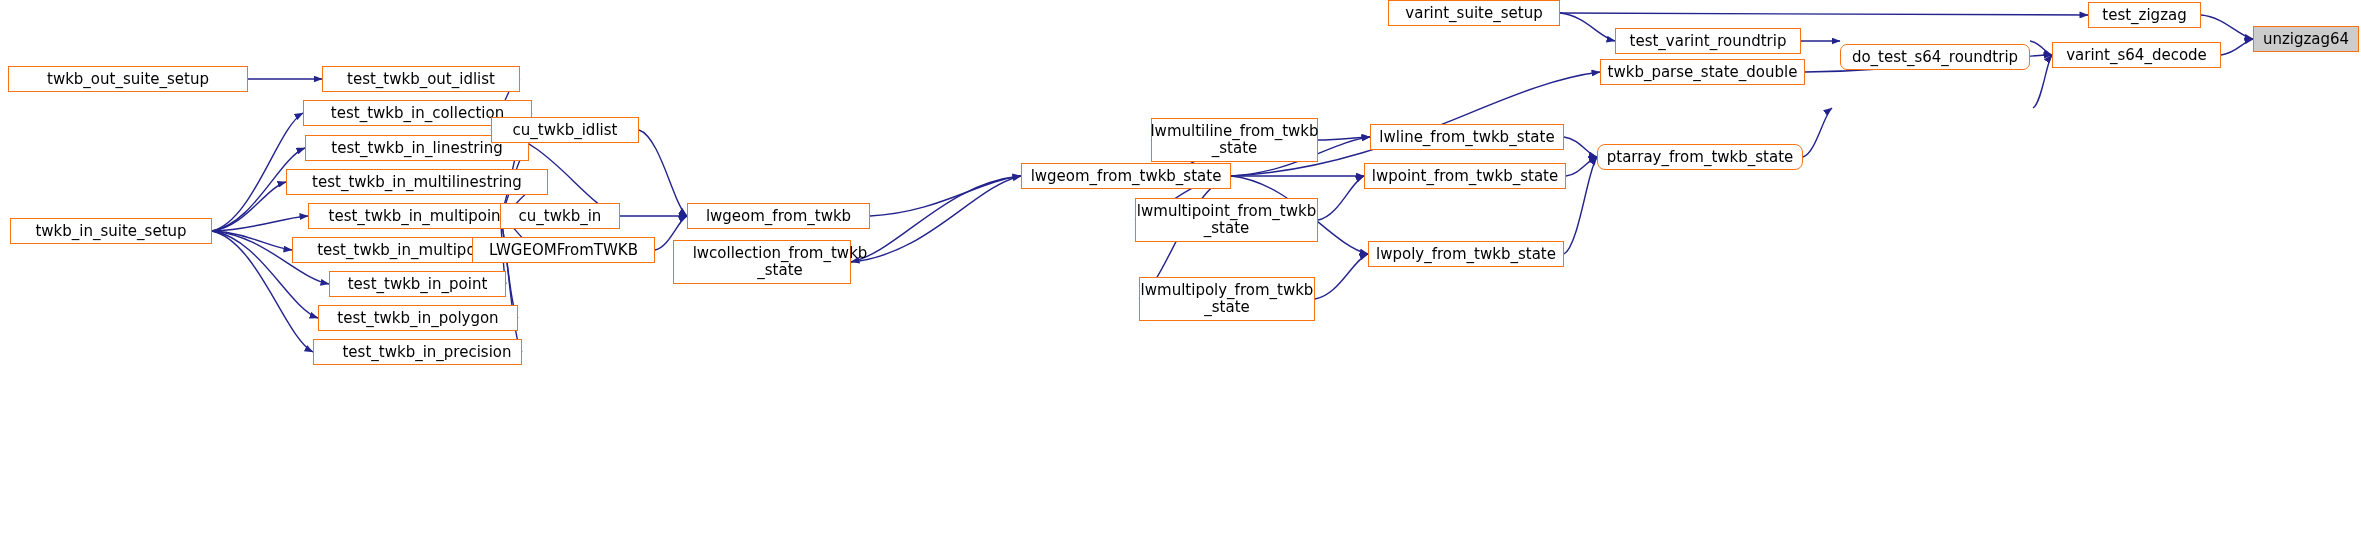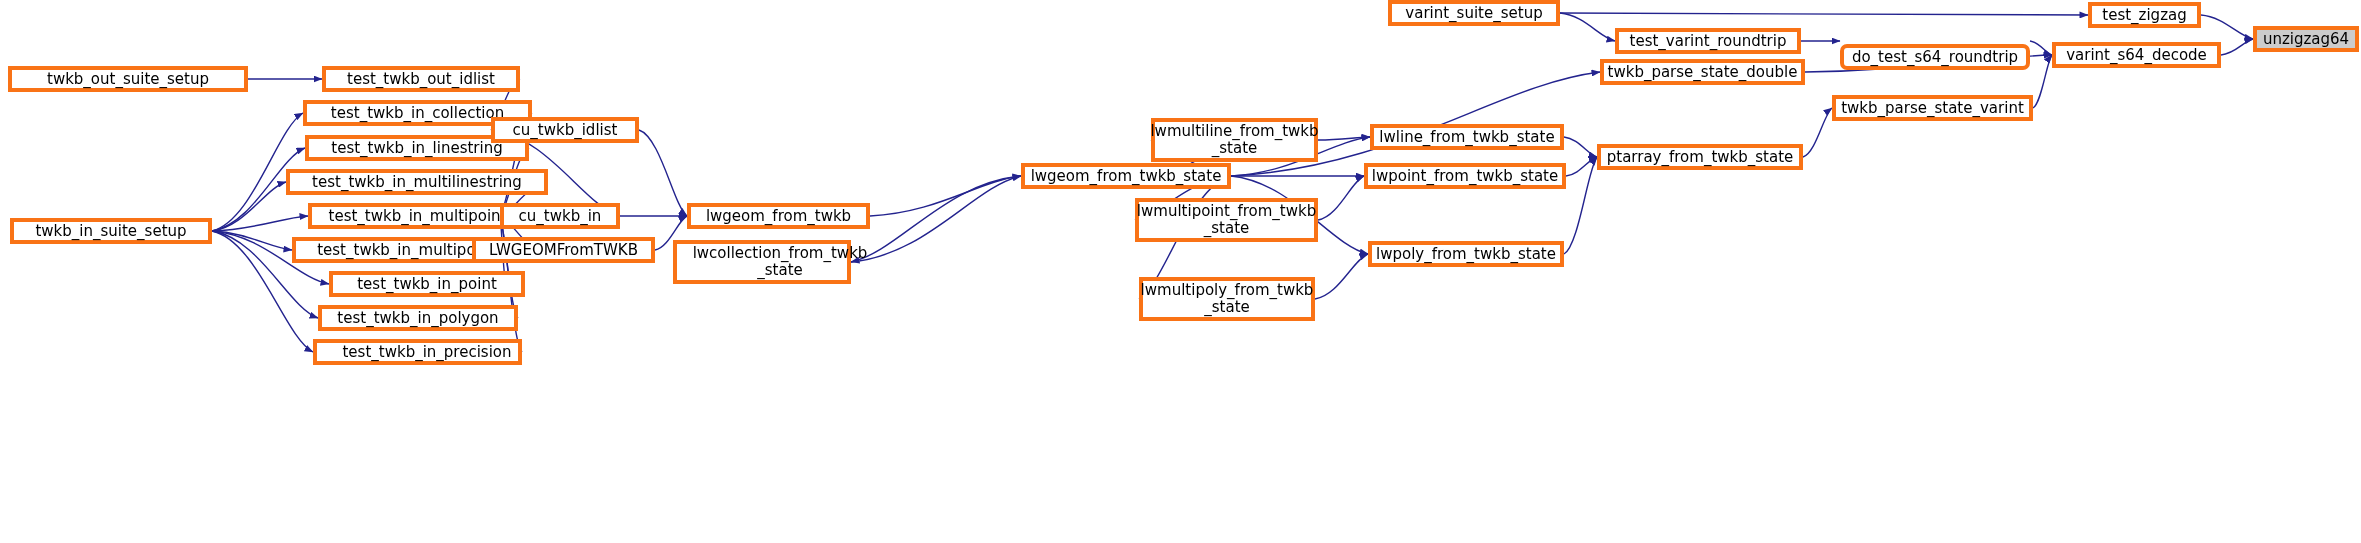--- a/index.html
+++ b/index.html
@@ -19,21 +19,21 @@
     position: absolute;
     left: 0;
     top: 0;
     width: 2361px;
     height: 543px;
     pointer-events: none;
   }
   .node {
     position: absolute;
     box-sizing: border-box;
-    border: 4px solid #f97316;
+    border: 1px solid #f97316;
     background: #ffffff;
     color: #000000;
     display: flex;
     align-items: center;
     justify-content: center;
     text-align: center;
     font-size: 15px;
     line-height: 17px;
     white-space: pre;
     letter-spacing: 0px;
@@ -106,41 +106,40 @@
       <path d="M2221,55 C2235.4,53.68 2244.04,40.936 2253,39" fill="none" stroke="#23238e" stroke-width="1.4" marker-end="url(#ah)"></path>
     </svg>
 <div class="node" style="left: 8px; top: 66px; width: 240px; height: 26px;"><span class="lbl">twkb_out_suite_setup</span></div>
     <div class="node" style="left: 322px; top: 66px; width: 198px; height: 26px;"><span class="lbl">test_twkb_out_idlist</span></div>
     <div class="node" style="left: 303px; top: 100px; width: 229px; height: 26px;"><span class="lbl">test_twkb_in_collection</span></div>
     <div class="node" style="left: 305px; top: 135px; width: 224px; height: 26px;"><span class="lbl">test_twkb_in_linestring</span></div>
     <div class="node" style="left: 286px; top: 169px; width: 262px; height: 26px;"><span class="lbl">test_twkb_in_multilinestring</span></div>
     <div class="node" style="left: 308px; top: 203px; width: 219px; height: 26px;"><span class="lbl">test_twkb_in_multipoint</span></div>
     <div class="node" style="left: 10px; top: 218px; width: 202px; height: 26px;"><span class="lbl">twkb_in_suite_setup</span></div>
     <div class="node" style="left: 292px; top: 237px; width: 250px; height: 26px;"><span class="lbl">test_twkb_in_multipolygon</span></div>
-    <div class="node" style="left: 329px; top: 271px; width: 196px; height: 26px;"><span class="lbl">test_twkb_in_point</span></div>
+    <div class="node" style="left: 329px; top: 271px; width: 177px; height: 26px;"><span class="lbl">test_twkb_in_point</span></div>
     <div class="node" style="left: 318px; top: 305px; width: 200px; height: 26px;"><span class="lbl">test_twkb_in_polygon</span></div>
     <div class="node" style="left: 313px; top: 339px; width: 209px; height: 26px; padding-left: 19px;"><span class="lbl">test_twkb_in_precision</span></div>
     <div class="node" style="left: 491px; top: 117px; width: 148px; height: 26px;"><span class="lbl">cu_twkb_idlist</span></div>
     <div class="node" style="left: 500px; top: 203px; width: 120px; height: 26px;"><span class="lbl">cu_twkb_in</span></div>
     <div class="node" style="left: 472px; top: 237px; width: 183px; height: 26px;"><span class="lbl">LWGEOMFromTWKB</span></div>
     <div class="node" style="left: 673px; top: 240px; width: 178px; height: 44px; padding-left: 36px;"><span class="lbl">lwcollection_from_twkb
 _state</span></div>
     <div class="node" style="left: 687px; top: 203px; width: 183px; height: 26px;"><span class="lbl">lwgeom_from_twkb</span></div>
     <div class="node" style="left: 1021px; top: 163px; width: 210px; height: 26px;"><span class="lbl">lwgeom_from_twkb_state</span></div>
     <div class="node" style="left: 1151px; top: 118px; width: 167px; height: 44px;"><span class="lbl">lwmultiline_from_twkb
 _state</span></div>
     <div class="node" style="left: 1370px; top: 124px; width: 194px; height: 26px;"><span class="lbl">lwline_from_twkb_state</span></div>
     <div class="node" style="left: 1364px; top: 163px; width: 202px; height: 26px;"><span class="lbl">lwpoint_from_twkb_state</span></div>
-    <div class="node" style="left: 1597px; top: 144px; width: 206px; height: 26px;"><span class="lbl">ptarray_from_twkb_state</span></div>
+    <div class="node" style="left: 1597px; top: 144px; width: 206px; height: 26px; border-radius: 8px;"><span class="lbl">ptarray_from_twkb_state</span></div>
     <div class="node" style="left: 1135px; top: 198px; width: 183px; height: 44px;"><span class="lbl">lwmultipoint_from_twkb
 _state</span></div>
     <div class="node" style="left: 1368px; top: 241px; width: 196px; height: 26px;"><span class="lbl">lwpoly_from_twkb_state</span></div>
     <div class="node" style="left: 1139px; top: 277px; width: 176px; height: 44px;"><span class="lbl">lwmultipoly_from_twkb
 _state</span></div>
-    <div class="node" style="left: 1832px; top: 95px; width: 201px; height: 26px;"><span class="lbl">twkb_parse_state_varint</span></div>
     <div class="node" style="left: 1600px; top: 59px; width: 205px; height: 26px;"><span class="lbl">twkb_parse_state_double</span></div>
     <div class="node" style="left: 1388px; top: 0px; width: 172px; height: 26px;"><span class="lbl">varint_suite_setup</span></div>
     <div class="node" style="left: 1615px; top: 28px; width: 186px; height: 26px;"><span class="lbl">test_varint_roundtrip</span></div>
     <div class="node" style="left: 1840px; top: 44px; width: 190px; height: 26px; border-radius: 7px;"><span class="lbl">do_test_s64_roundtrip</span></div>
     <div class="node" style="left: 2052px; top: 42px; width: 169px; height: 26px;"><span class="lbl">varint_s64_decode</span></div>
     <div class="node" style="left: 2088px; top: 2px; width: 113px; height: 26px;"><span class="lbl">test_zigzag</span></div>
     <div class="node highlight" style="left: 2253px; top: 26px; width: 106px; height: 26px; background: rgb(204, 204, 204);"><span class="lbl">unzigzag64</span></div>
   </div>
 
 </body></html>

